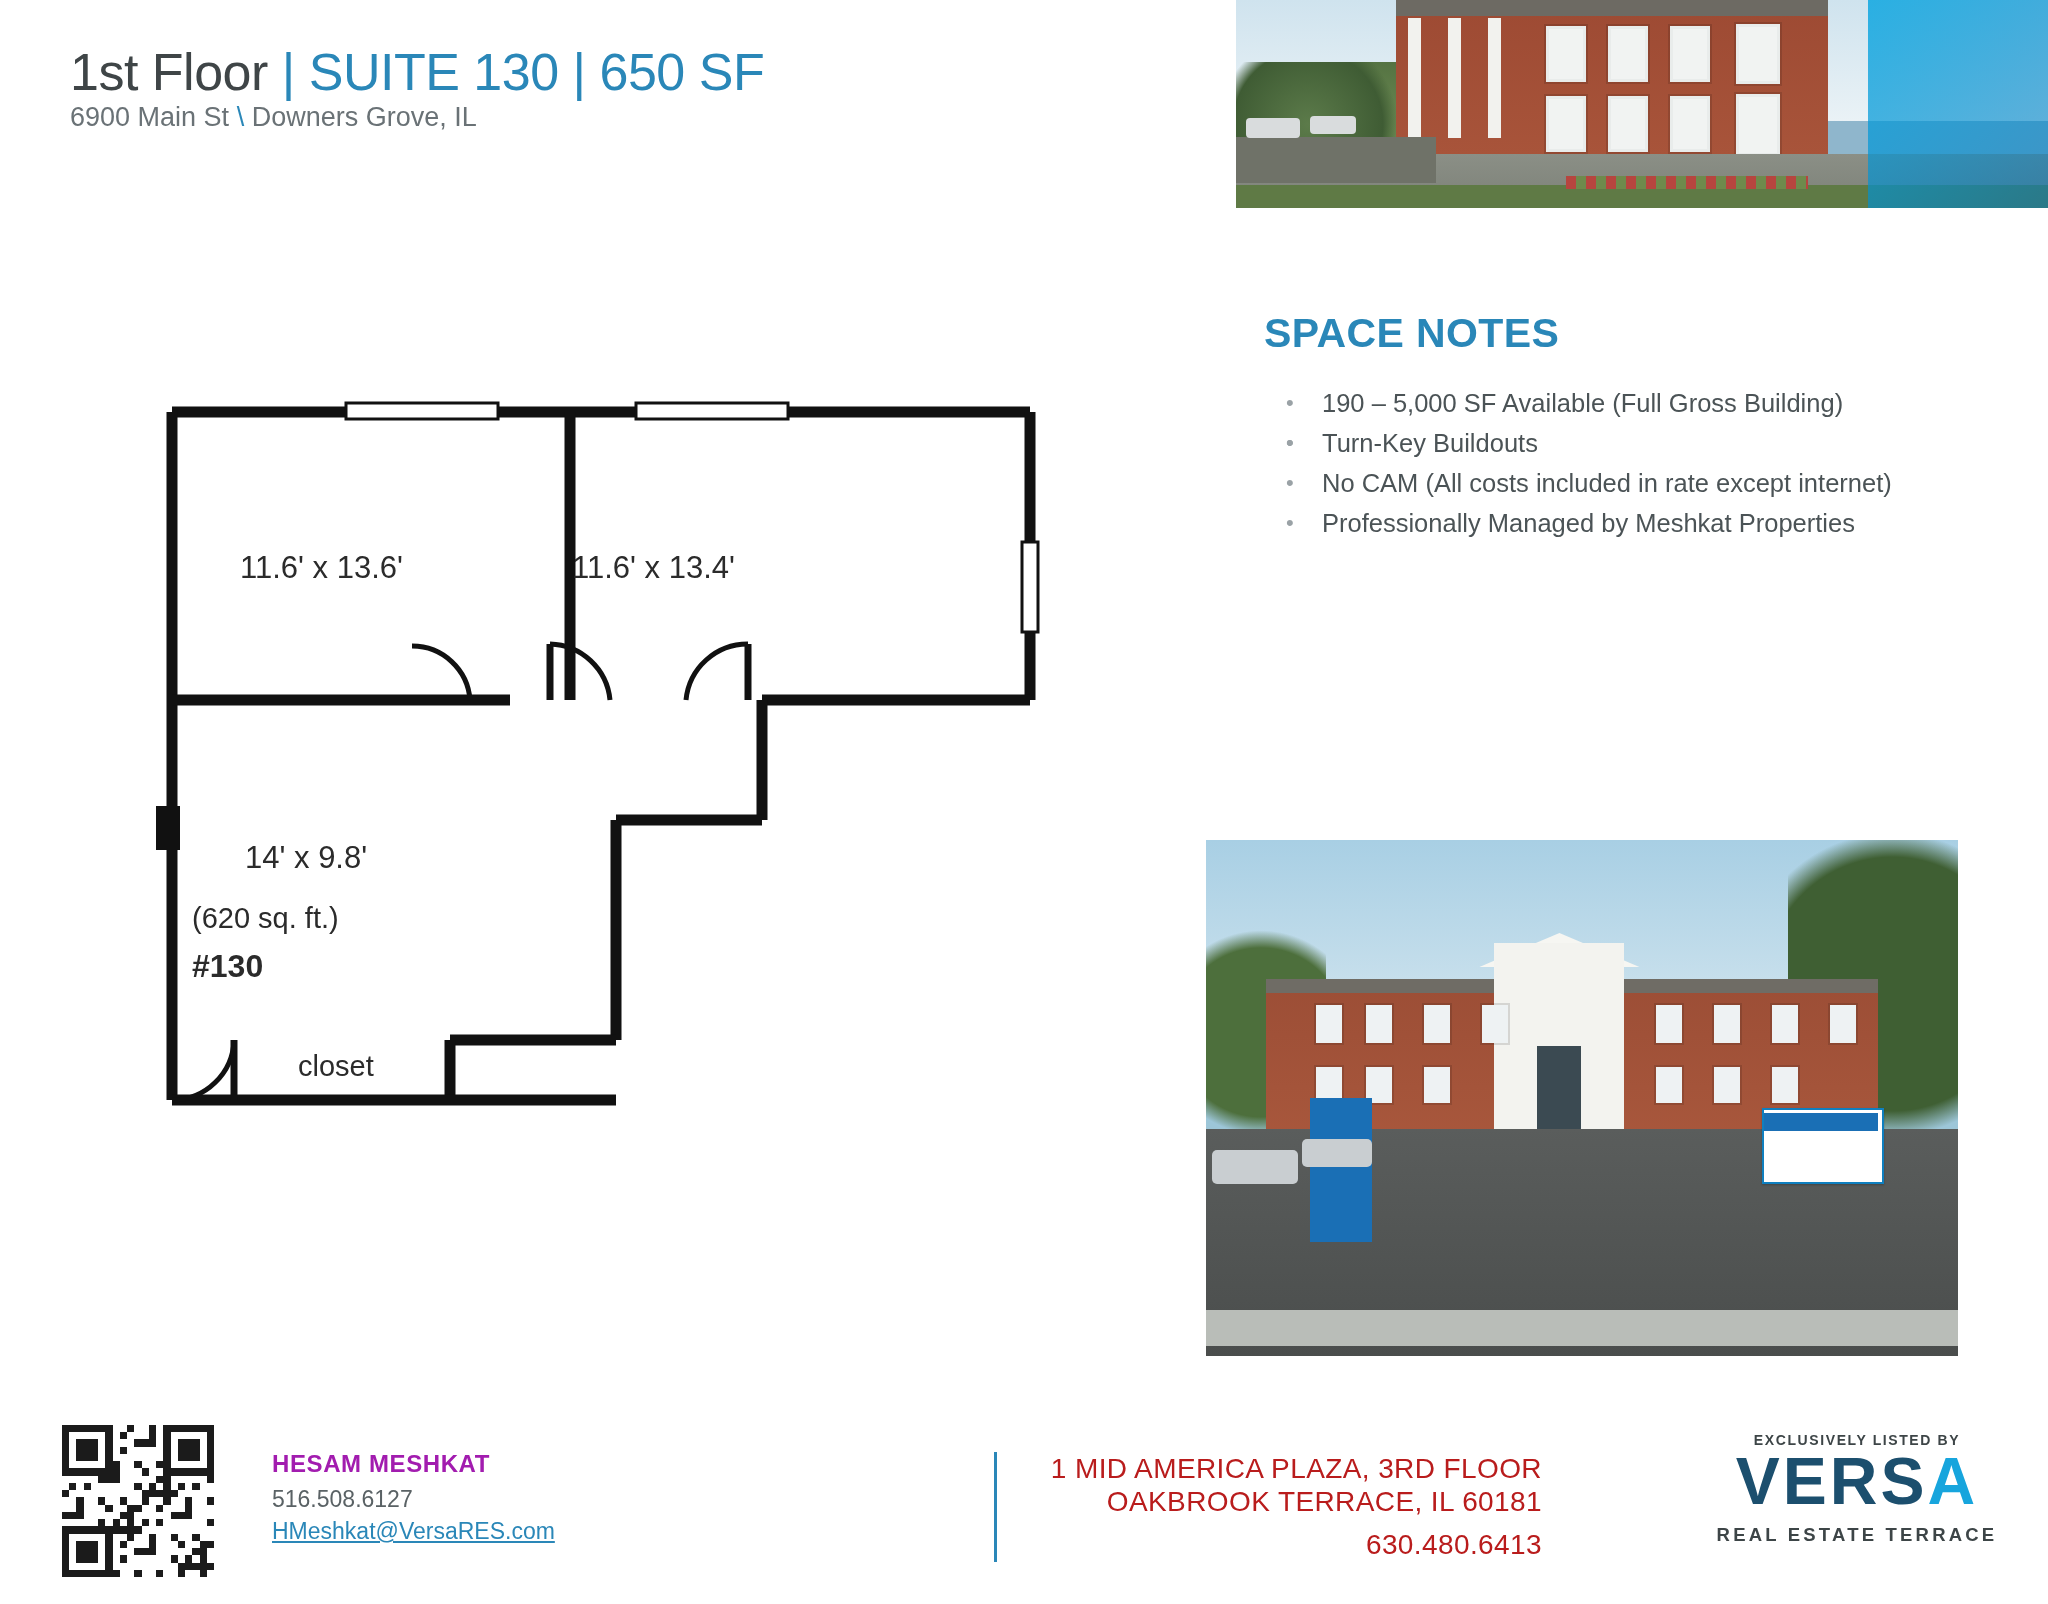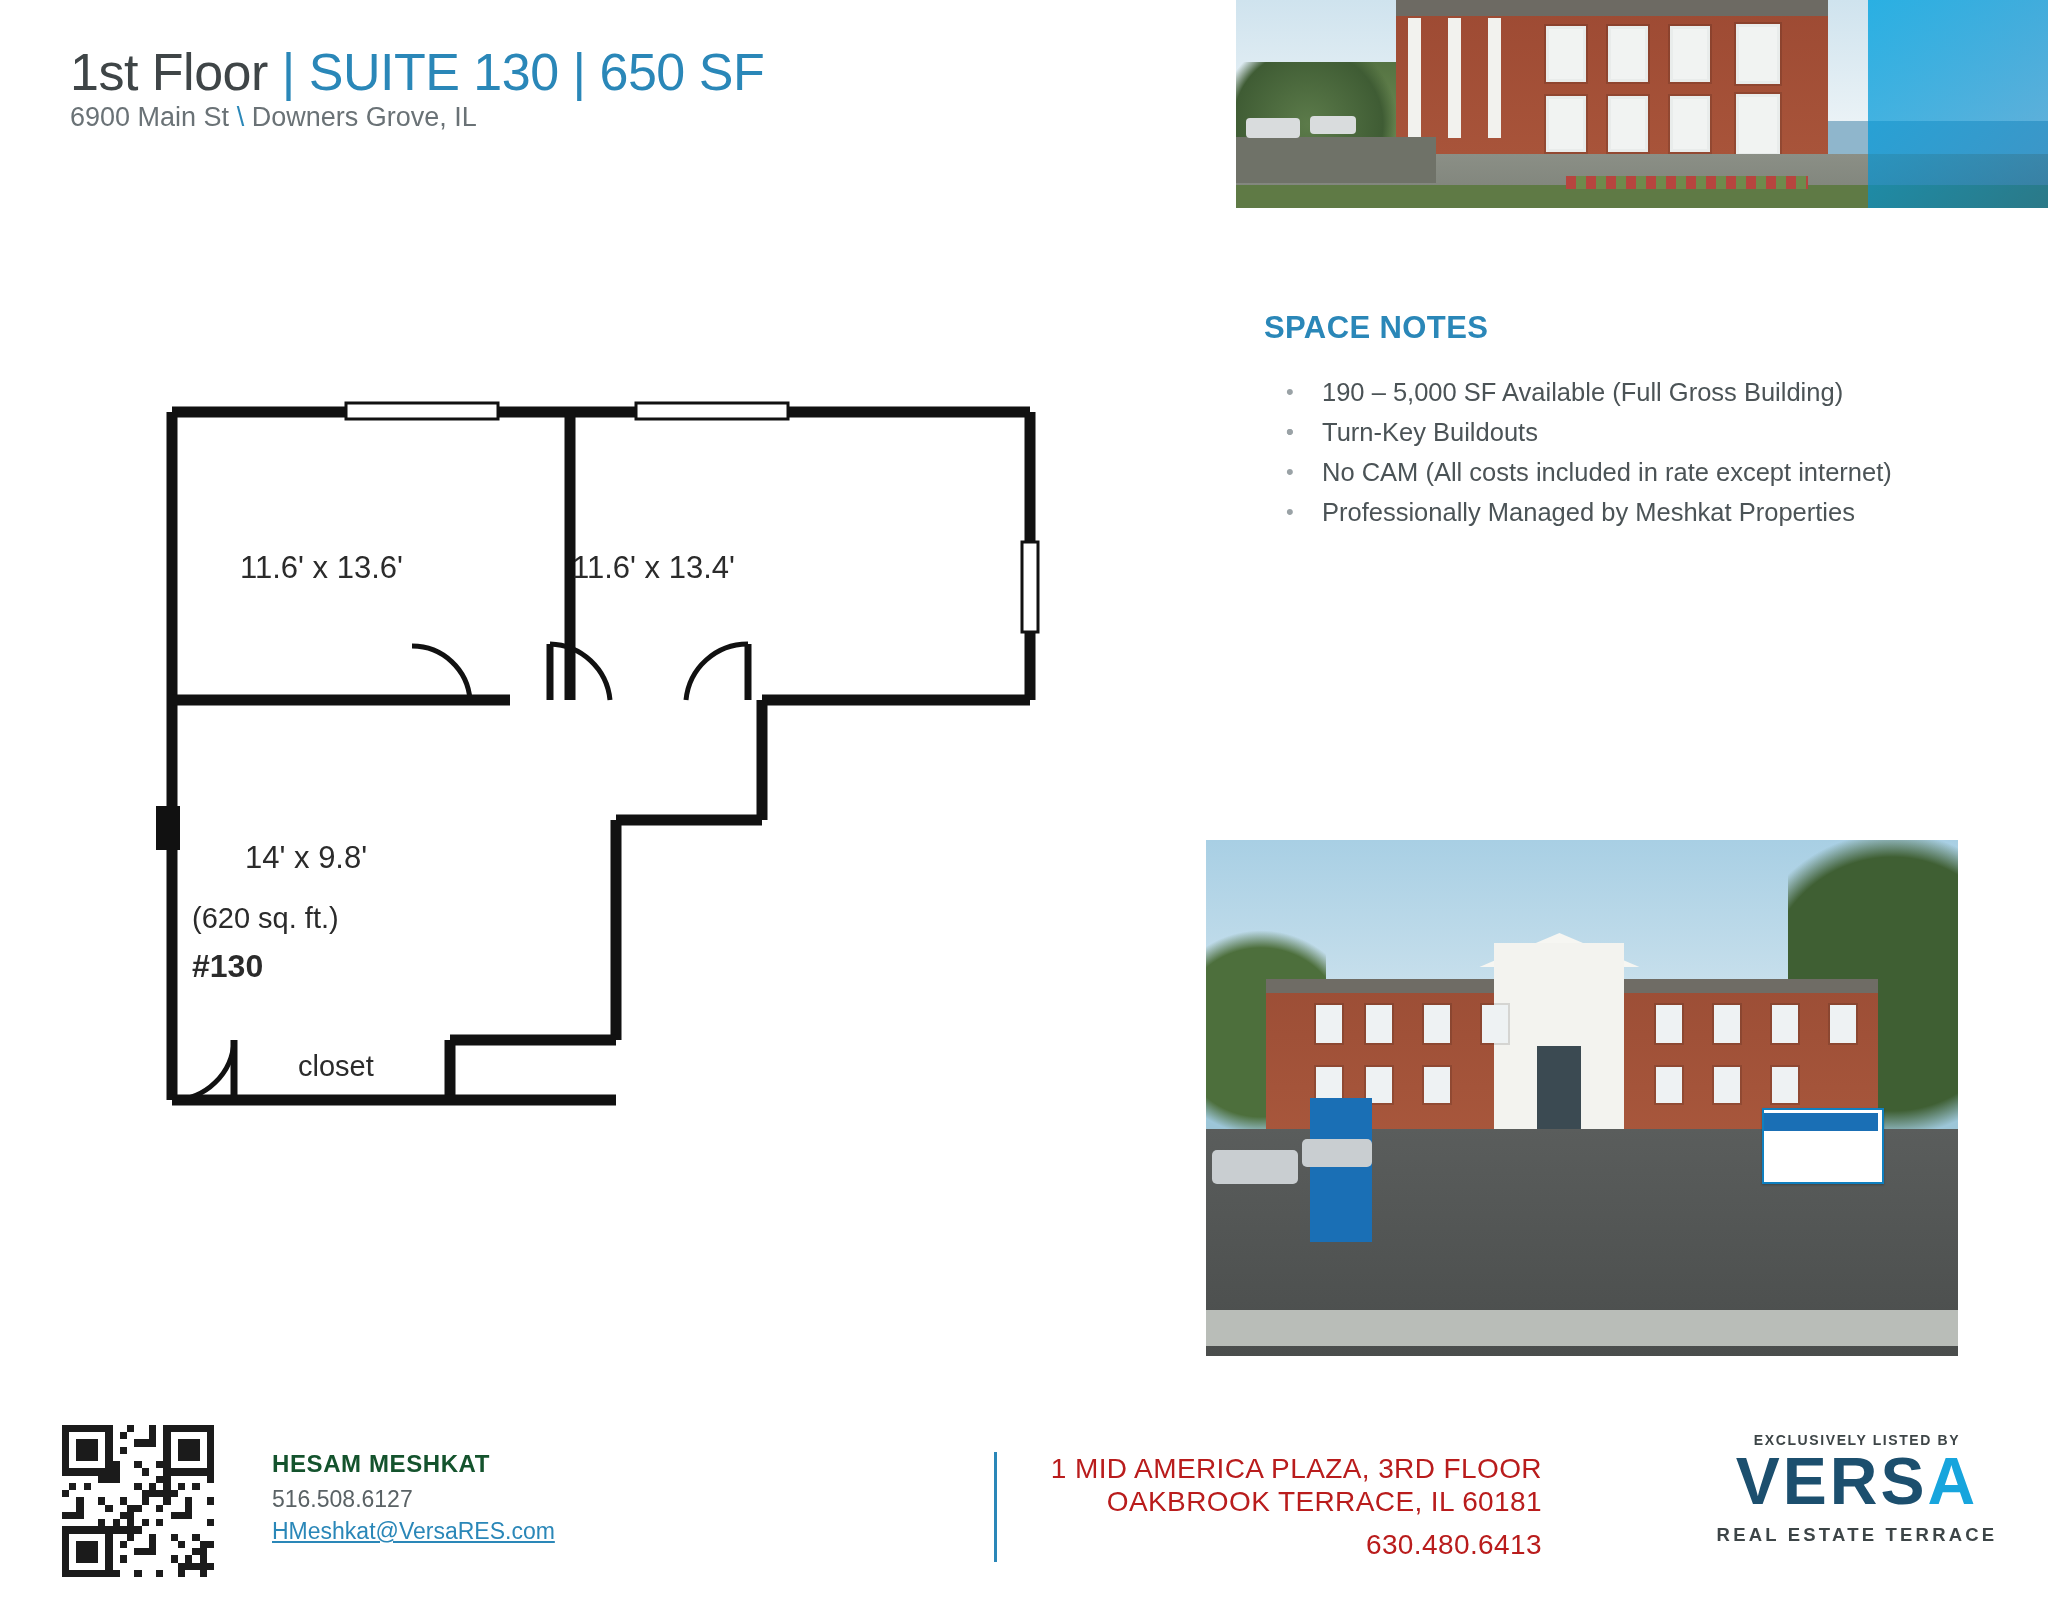--- a/index.html
+++ b/index.html
@@ -113,21 +113,21 @@
   }
 
   
   .notes {
     position: absolute;
     left: 1264px;
     top: 310px;
     width: 720px;
   }
   .notes-title {
-    font-size: 31px;
+    font-size: 41px;
     font-weight: bold;
     color: #2a87b8;
     letter-spacing: 0.4px;
     margin-bottom: 28px;
   }
   .notes-list {
     margin: 0;
     padding: 0;
     list-style: none;
   }
@@ -226,21 +226,21 @@
 
   .contact {
     position: absolute;
     left: 272px;
     top: 1450px;
     width: 400px;
   }
   .contact-name {
     font-size: 24px;
     font-weight: bold;
-    color: #14532d;
+    color: #a21caf;
     letter-spacing: 0.6px;
   }
   .contact-phone {
     font-size: 23px;
     color: #5a6265;
     margin-top: 8px;
     font-weight: 300;
   }
   .contact-email {
     font-size: 23px;

